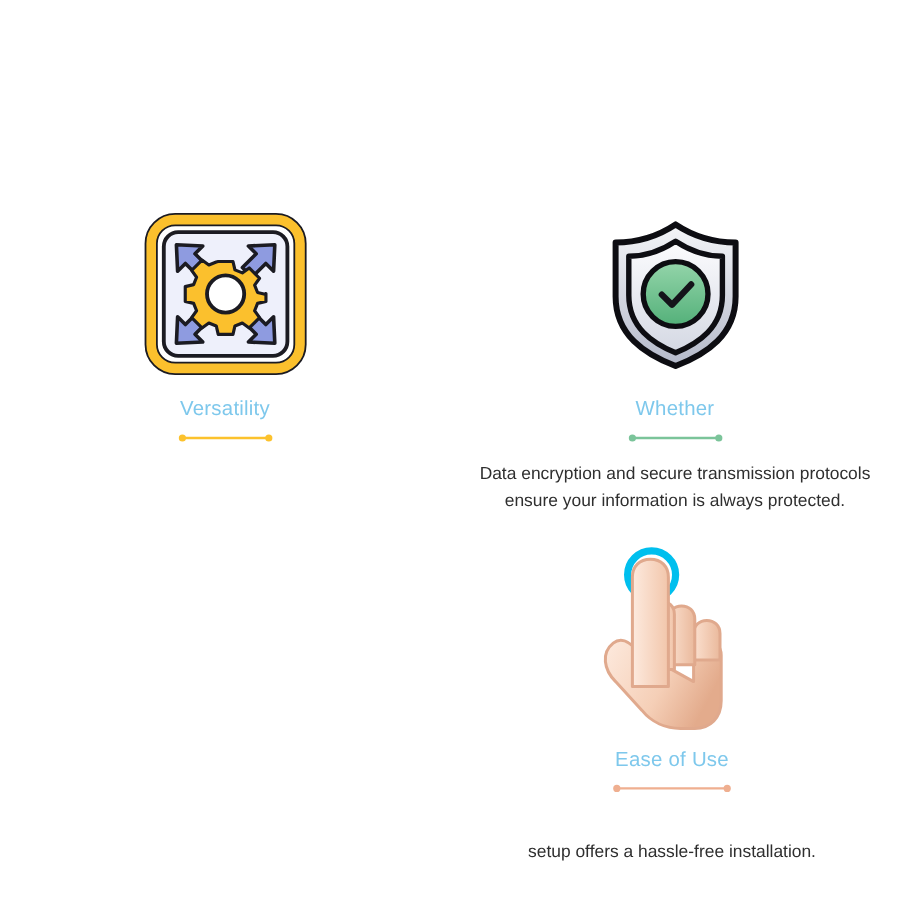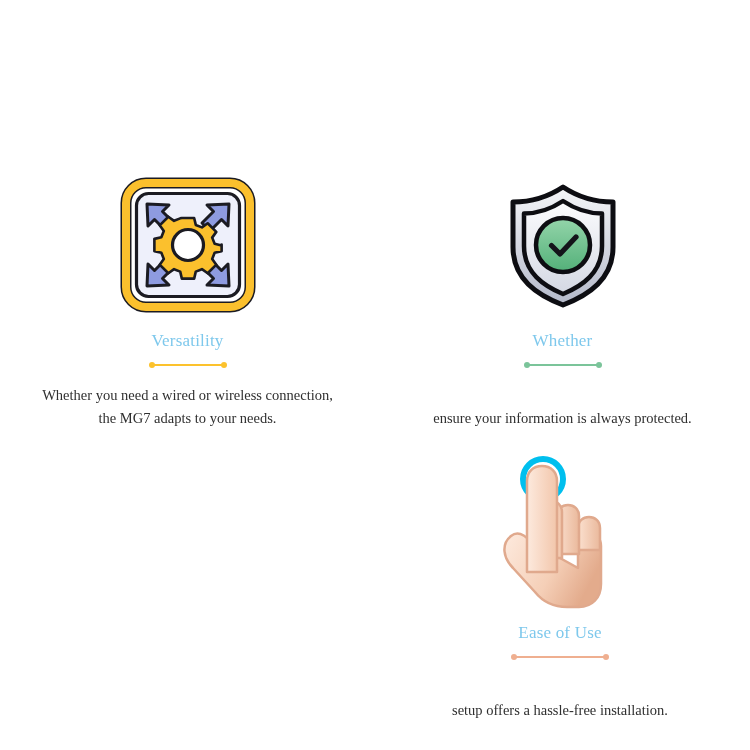--- a/index.html
+++ b/index.html
@@ -13,21 +13,20 @@
     font-family: "Liberation Sans", "DejaVu Sans", sans-serif;
     overflow: hidden;
     position: relative;
   }
 
   .page {
     width: 750px;
     height: 750px;
     position: relative;
     box-sizing: border-box;
-    font-family: Liberation Serif, serif;
   }
 
   
   .row-top {
     display: flex;
     width: 750px;
     position: absolute;
     top: 170px;
     left: 0;
   }
@@ -147,24 +146,20 @@
       </div>
 
       <div class="feature-title">Versatility</div>
 
       <div class="divider">
         <span class="bar" style="background:#fcc22d;"></span>
         <span class="dot left" style="background:#fcc22d;"></span>
         <span class="dot right" style="background:#fcc22d;"></span>
       </div>
 
-      <div class="feature-desc">
-        <span>Whether you need a wired or wireless connection,</span><br>
-        <span>the MG7 adapts to your needs.</span>
-      </div>
     </div>
 
     <div class="feature">
 
       <div class="icon-box">
         <svg width="140" height="140" viewBox="0 0 140 140" aria-hidden="true">
           <defs>
             <linearGradient id="shieldOuter" x1="0" y1="0" x2="0" y2="1">
               <stop offset="0%" stop-color="#f4f5f8"></stop>
               <stop offset="100%" stop-color="#b4b9ca"></stop>
@@ -202,21 +197,21 @@
 
       <div class="feature-title">Whether</div>
 
       <div class="divider">
         <span class="bar" style="background:#7bc49a;"></span>
         <span class="dot left" style="background:#7bc49a;"></span>
         <span class="dot right" style="background:#7bc49a;"></span>
       </div>
 
       <div class="feature-desc">
-        <br>
+        <span>Data encryption and secure transmission protocols</span><br>
         <span>ensure your information is always protected.</span>
       </div>
     </div>
   </div>
 
   <div class="row-bottom">
 
     <div class="feature wide">
 
       <div class="icon-box" style="height:160px;">

